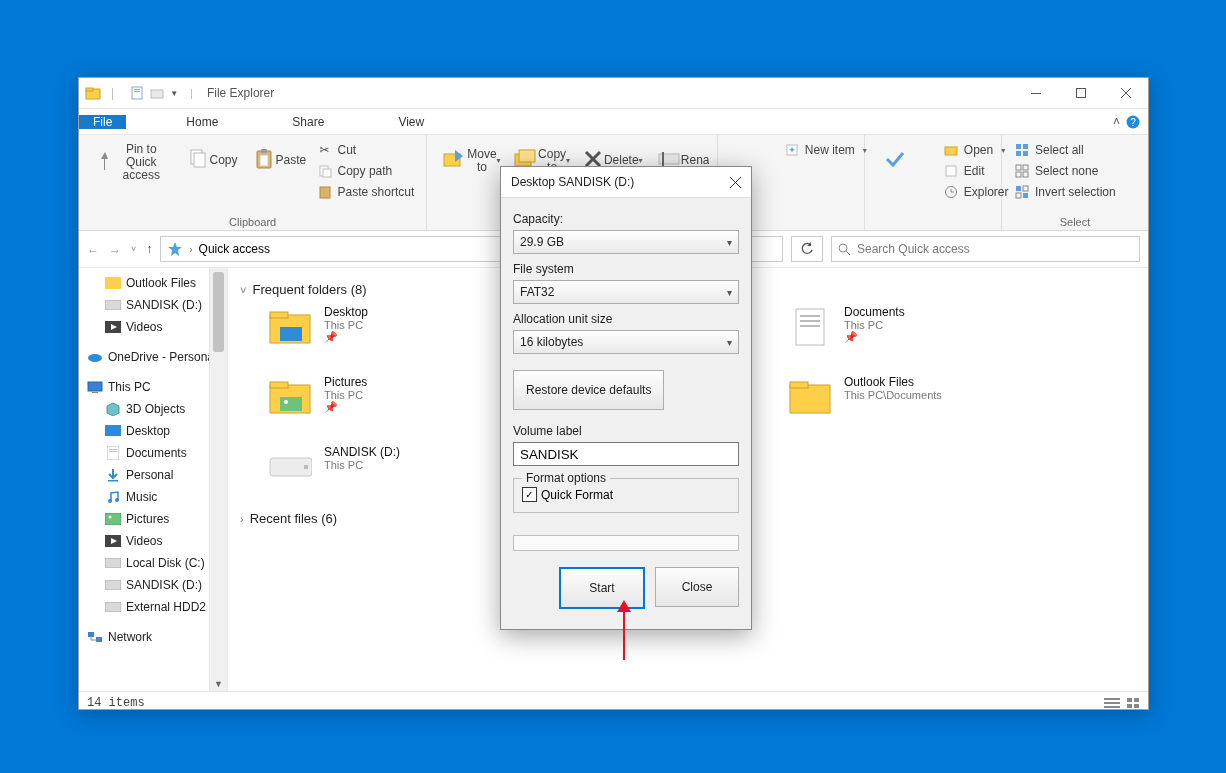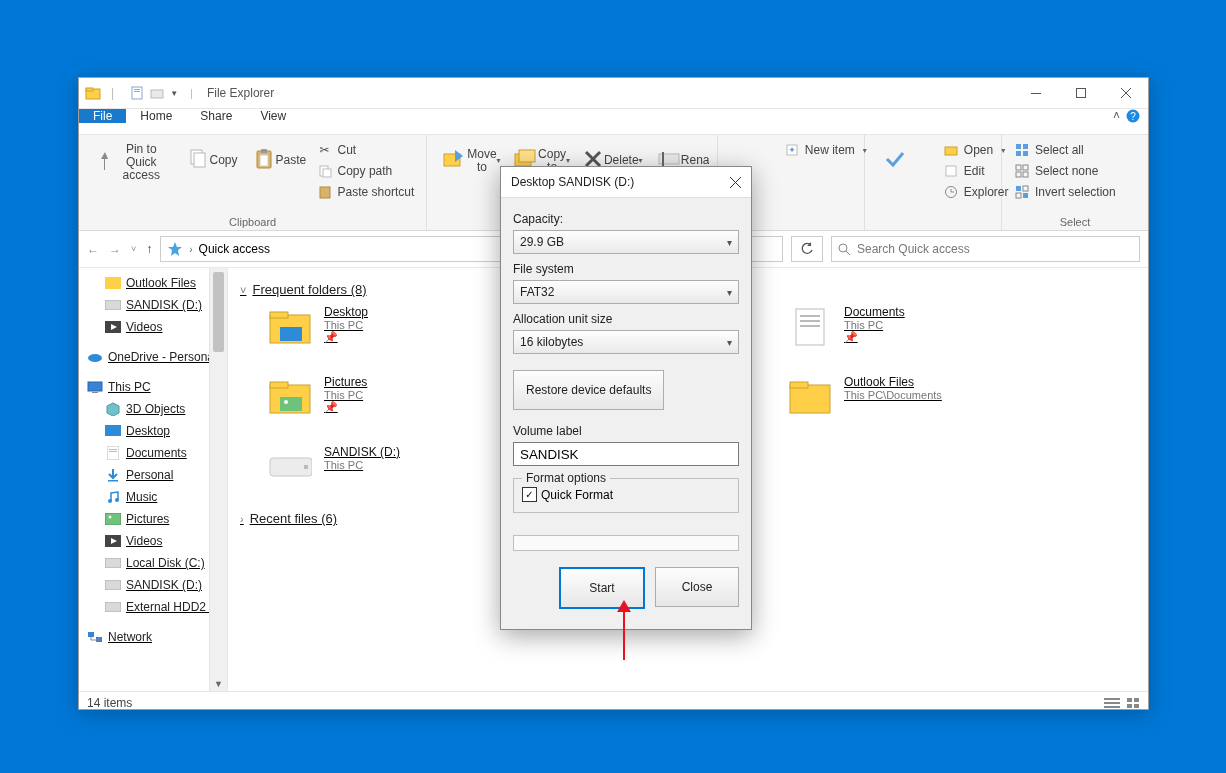--- a/index.html
+++ b/index.html
@@ -7,21 +7,21 @@
   .window{position:absolute;left:78px;top:77px;width:1069px;height:631px;background:#fff;border:1px solid #a0a0a0;box-shadow:0 4px 20px rgba(0,0,0,.25);}
   
   .titlebar{height:30px;display:flex;align-items:center;background:#fff;border-bottom:1px solid #e5e5e5;}
   .tb-icons{display:flex;align-items:center;padding:0 6px;gap:4px;}
   .tb-qat{display:flex;align-items:center;gap:6px;padding:0 4px;font-size:11px;color:#555;}
   .tb-title{flex:1;color:#555;padding-left:4px;}
   .tb-sep{color:#bbb;margin:0 6px;}
   .tb-controls{display:flex;}
   .tb-btn{width:45px;height:30px;display:flex;align-items:center;justify-content:center;color:#555;}
   
-  .menubar{height:25px;display:flex;align-items:flex-start;background:#fff;border-bottom:1px solid #e5e5e5;}
+  .menubar{height:25px;display:flex;align-items:center;background:#fff;border-bottom:1px solid #e5e5e5;gap:46px;}
   .menubar .mitem{display:flex;align-items:center;padding:0 14px;color:#333;}
   .menubar .mitem.file{background:#1979ca;color:#fff;}
   .menubar .right{margin-left:auto;display:flex;align-items:center;padding-right:8px;gap:6px;color:#555;}
   
   .ribbon{height:95px;background:#f5f5f5;border-bottom:1px solid #d9d9d9;display:flex;align-items:stretch;}
   .rgroup{border-right:1px solid #e0e0e0;padding:4px 8px 2px 8px;display:flex;flex-direction:column;}
   .rgroup .gbody{flex:1;display:flex;align-items:flex-start;gap:8px;}
   .rgroup .glabel{text-align:center;color:#666;font-size:11px;padding-top:1px;}
   .bigbtn{display:flex;flex-direction:row;align-items:center;justify-content:flex-start;padding:4px 6px 0 6px;min-width:46px;text-align:center;line-height:13px;color:#444;}
   .bigbtn .ico{width:32px;height:32px;display:flex;align-items:center;justify-content:center;margin-bottom:3px;}
@@ -29,42 +29,42 @@
   .smallbtn{display:flex;align-items:center;gap:5px;color:#444;padding:1px 4px;white-space:nowrap;}
   .smallbtn .si{width:16px;height:16px;display:flex;align-items:center;justify-content:center;}
   
   .addrrow{height:36px;display:flex;align-items:center;gap:8px;padding:0 8px;border-bottom:1px solid #e9e9e9;}
   .navarrows{display:flex;align-items:center;gap:10px;color:#8a8a8a;}
   .navarrows .en{color:#333;}
   .addrbox{flex:1;height:24px;border:1px solid #ccc;display:flex;align-items:center;padding:0 6px;gap:6px;background:#fff;}
   .addr-refresh{width:30px;height:24px;border:1px solid #ccc;display:flex;align-items:center;justify-content:center;color:#555;}
   .searchbox{width:295px;height:24px;border:1px solid #ccc;display:flex;align-items:center;padding:0 6px;color:#777;background:#fff;gap:6px;}
   
-  .bodysplit{display:flex;height:calc(100% - 30px - 25px - 95px - 36px - 22px);text-decoration:underline;}
+  .bodysplit{display:flex;height:calc(100% - 30px - 25px - 95px - 36px - 22px);}
   .navpane{width:148px;border-right:1px solid #e9e9e9;padding:4px 0;overflow:hidden;position:relative;}
   .navpane .scroll{position:absolute;right:0;top:0;bottom:0;width:17px;background:#f0f0f0;border-left:1px solid #e5e5e5;}
   .scroll .th{position:absolute;left:3px;right:3px;top:4px;height:80px;background:#c2c2c2;border-radius:2px;}
   .scroll .arU,.scroll .arD{position:absolute;left:0;right:0;height:14px;display:flex;align-items:center;justify-content:center;color:#666;font-size:9px;}
   .scroll .arU{top:0;} .scroll .arD{bottom:0;}
   .tree{list-style:none;margin:0;padding:0 2px 0 6px;}
   .tree li{display:flex;align-items:center;gap:5px;padding:3px 2px;white-space:nowrap;color:#222;}
   .tree li.spacer{height:8px;padding:0;}
   .tree .ti{width:16px;height:16px;flex:none;display:flex;align-items:center;justify-content:center;}
   .tree li.ind{padding-left:20px;}
   .content{flex:1;padding:10px 12px;overflow:hidden;}
   .section-h{display:flex;align-items:center;gap:6px;color:#222;font-size:13px;margin:4px 0 8px 0;}
   .chev{color:#777;font-size:11px;}
   .tiles{display:flex;flex-wrap:wrap;gap:26px 60px;margin-left:28px;}
   .tile{display:flex;align-items:flex-start;gap:12px;width:200px;}
   .tile .big{width:44px;height:44px;display:flex;align-items:center;justify-content:center;}
   .tile .tx .t1{color:#111;}
   .tile .tx .t2{color:#777;font-size:11px;}
   .tile .tx .pin{color:#888;font-size:11px;}
   
-  .statusbar{height:22px;border-top:1px solid #e5e5e5;display:flex;align-items:center;padding:0 8px;color:#444;}
+  .statusbar{height:22px;border-top:1px solid #e5e5e5;display:flex;align-items:center;padding:0 8px;color:#444;font-family:Liberation Mono, monospace;}
   .statusbar .right{margin-left:auto;display:flex;gap:6px;color:#666;}
 
   
   .dialog{position:absolute;left:500px;top:166px;width:250px;height:462px;background:#f0f0f0;border:1px solid #888;box-shadow:0 6px 24px rgba(0,0,0,.35);}
   .dlg-title{height:30px;background:#fff;display:flex;align-items:center;padding:0 10px;border-bottom:1px solid #ddd;}
   .dlg-title .t{flex:1;color:#222;}
   .dlg-body{padding:10px 12px 8px 12px;display:flex;flex-direction:column;gap:4px;}
   .lbl{color:#222;margin-top:4px;}
   .combo{height:22px;border:1px solid #adadad;background:linear-gradient(#fefefe,#e9e9e9);display:flex;align-items:center;padding:0 6px;justify-content:space-between;color:#222;}
   .combo .dd{color:#555;font-size:10px;}

